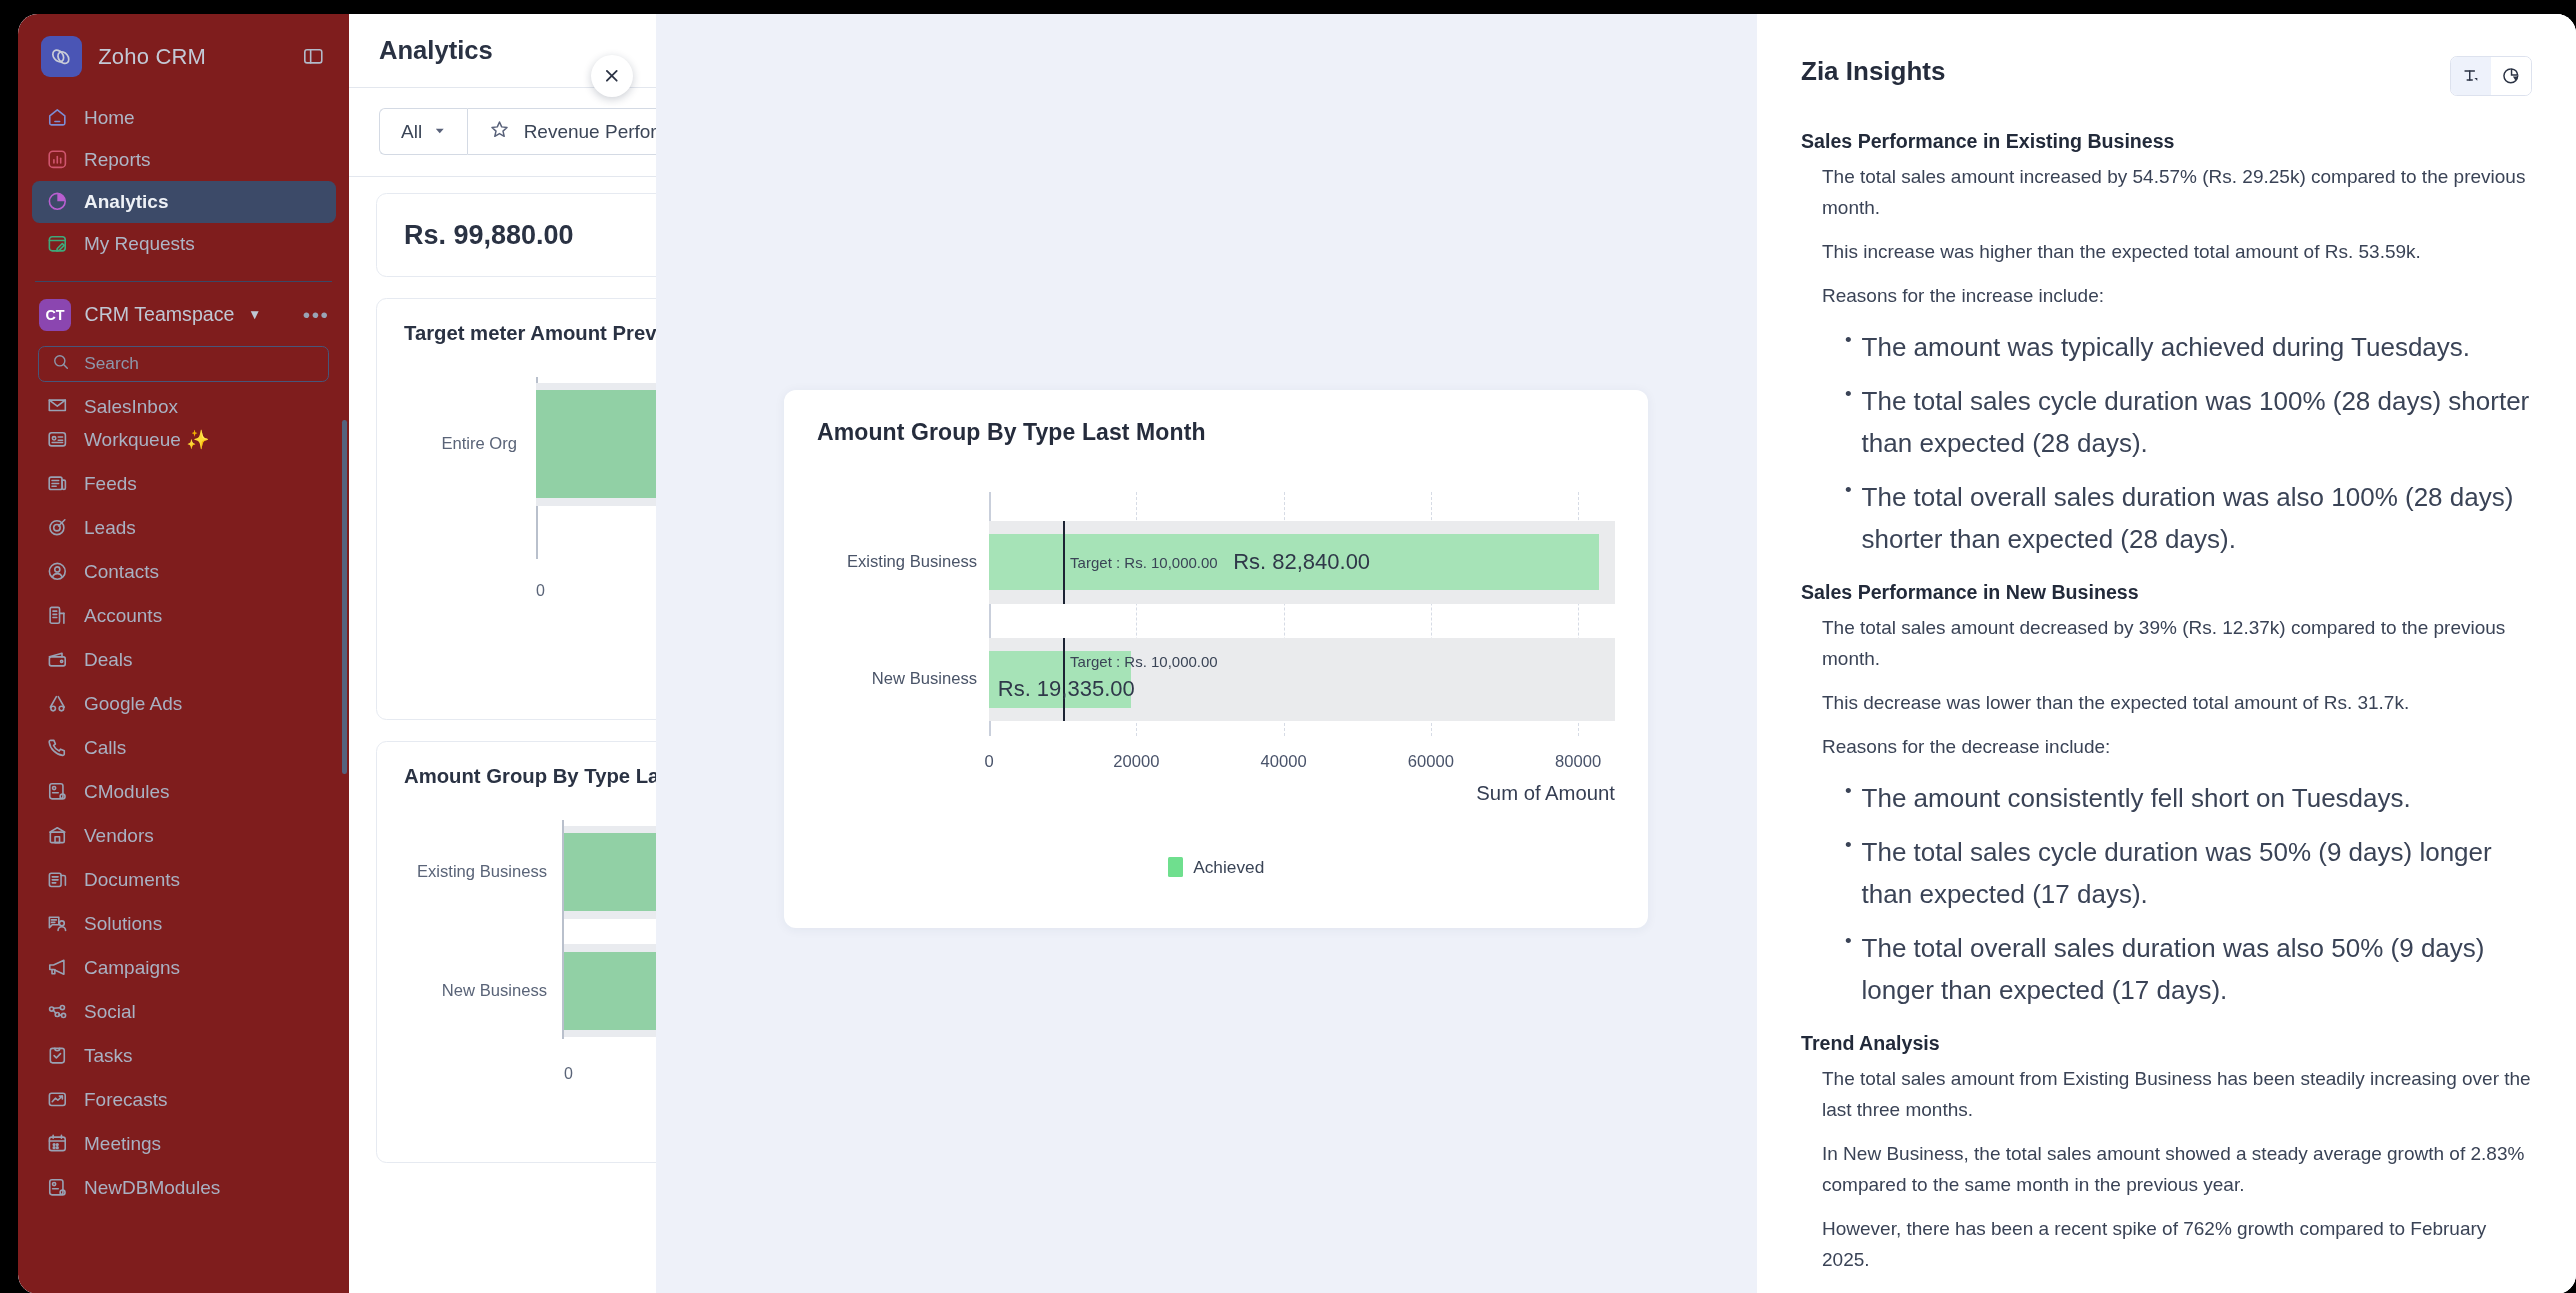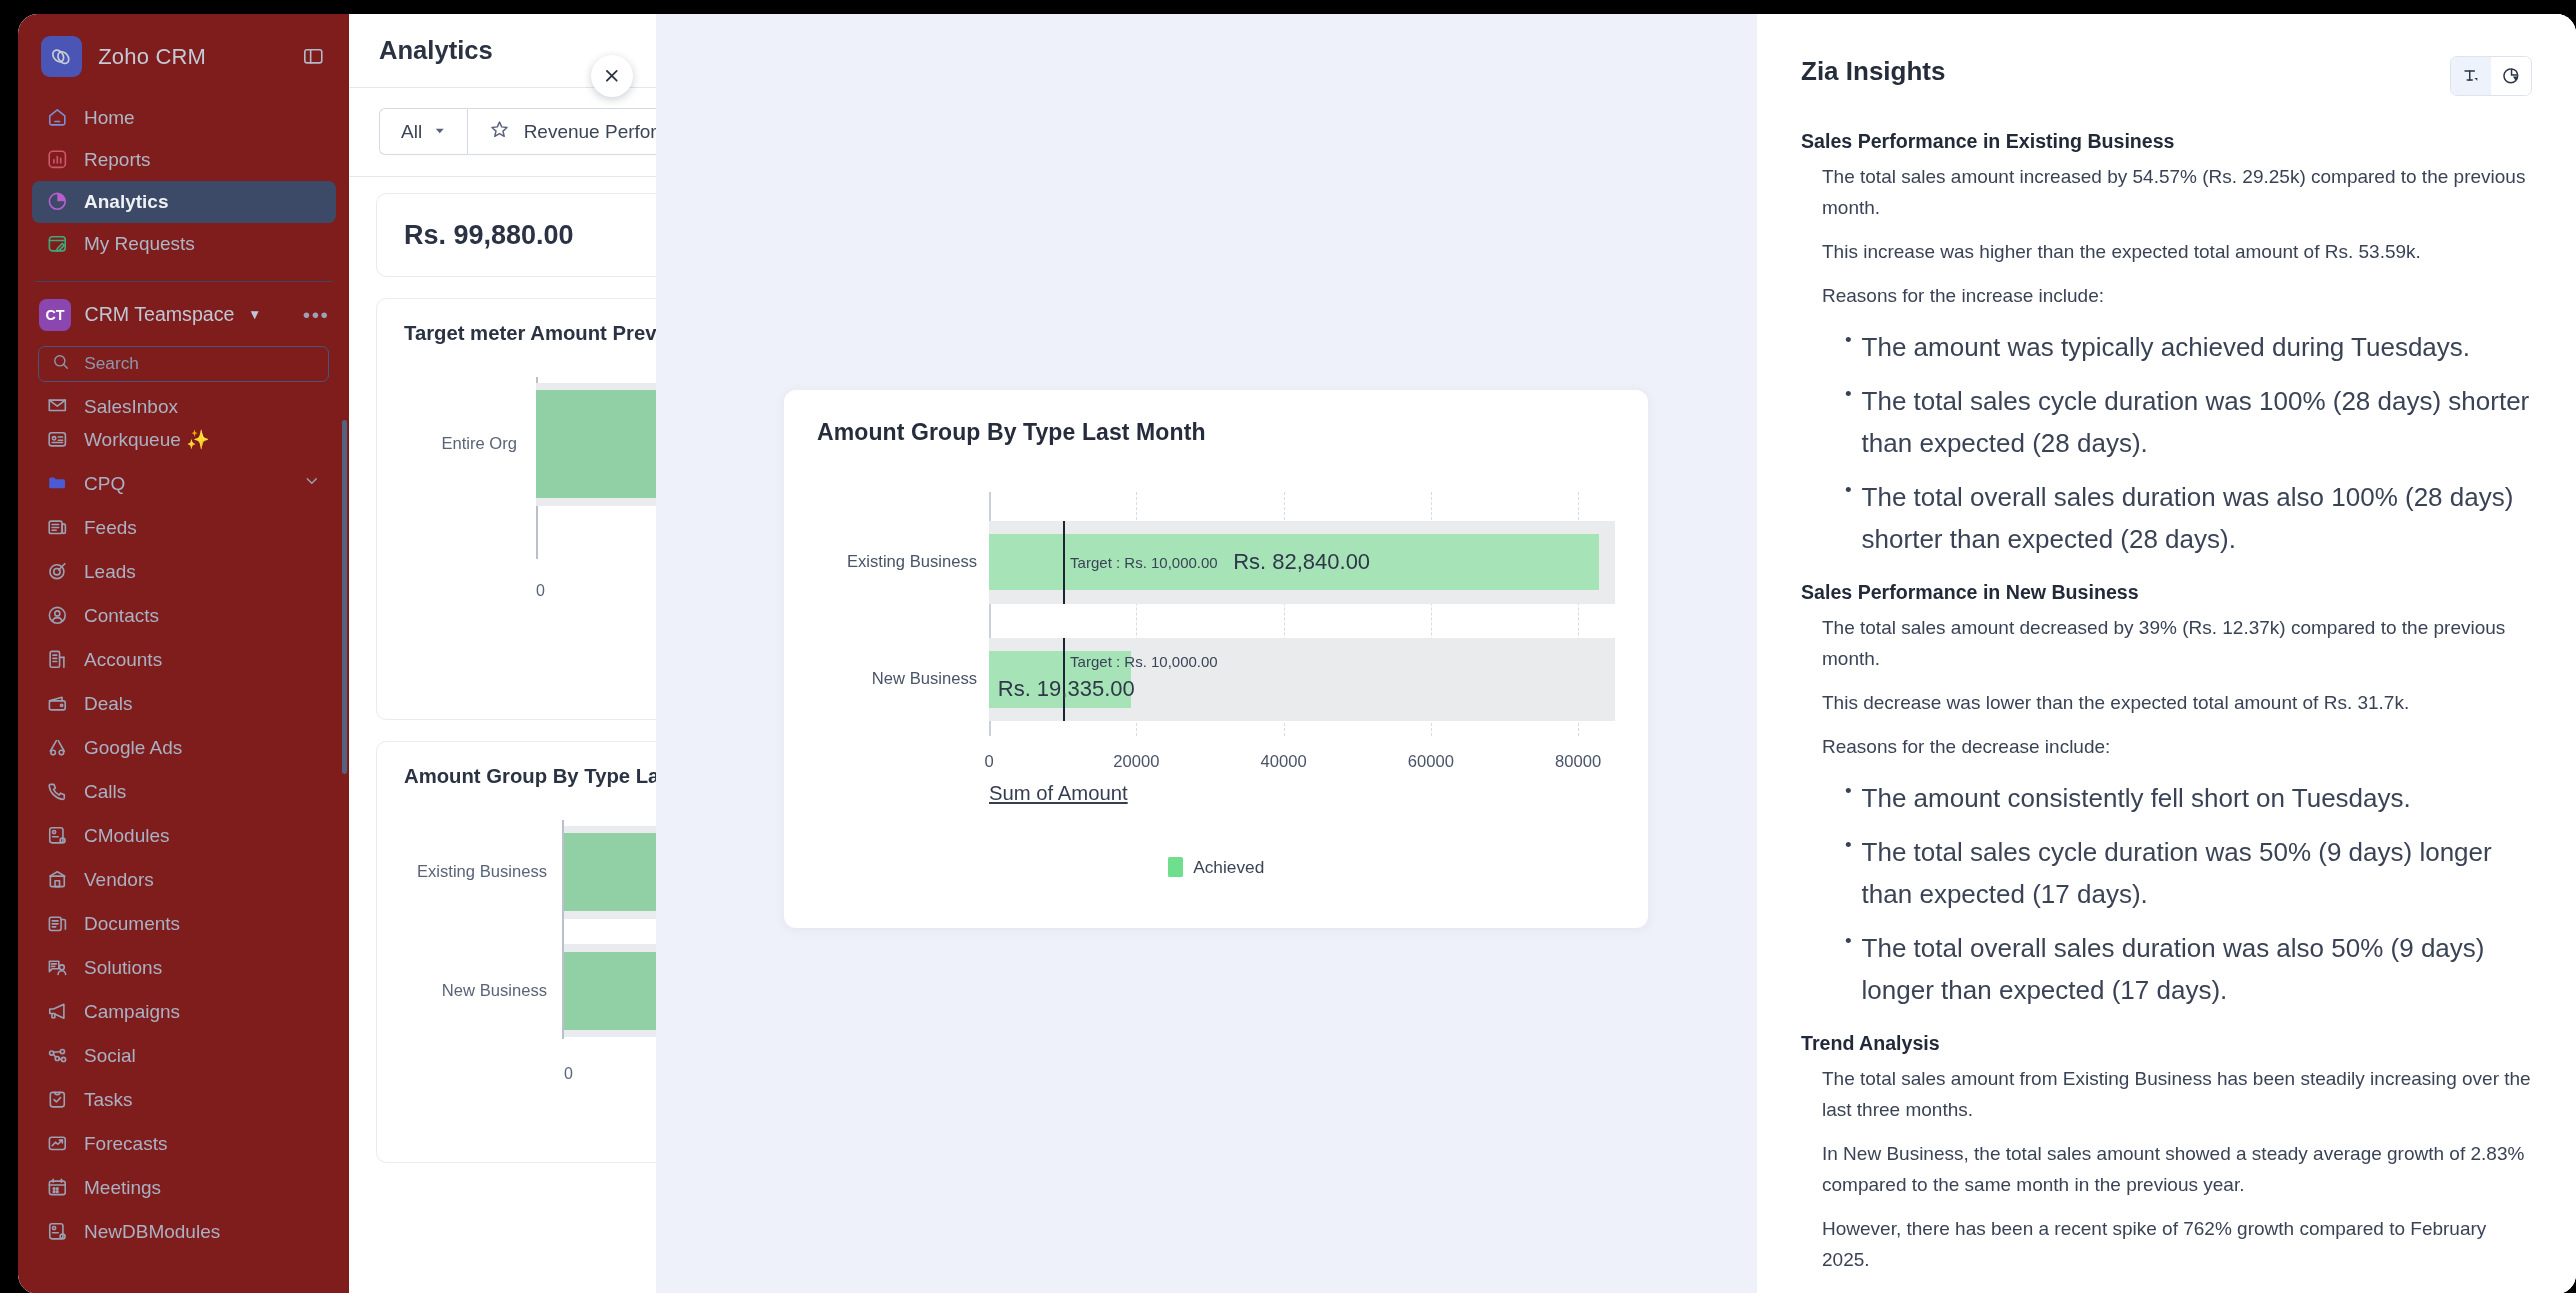--- a/index.html
+++ b/index.html
@@ -210,21 +210,21 @@
   .bc-targetlabel {
     position: absolute; top: 50%; transform: translateY(-50%);
     font-size: 15px; color: #3a4456; white-space: nowrap; padding-left: 7.5px;
   }
   .bc-value {
     position: absolute; top: 50%; transform: translateY(-50%);
     font-size: 22px; color: #2f3849; white-space: nowrap;
   }
   .bc-xlabel {
     position: absolute; left: 172px; right: 0; bottom: -10.5px;
-    text-align: left; font-size: 20.3px; color: #343d52; font-weight: 400; text-decoration: underline;
+    text-align: right; font-size: 20.3px; color: #343d52; font-weight: 400;
   }
   .bc-legend {
     position: absolute; left: 0; right: 0; bottom: -83px;
     display: flex; align-items: center; justify-content: center; gap: 10.5px;
   }
   .bc-legend-swatch { width: 15px; height: 19.6px; background: #6fdf8e; border-radius: 1.5px; }
   .bc-legend-text { font-size: 17.3px; color: #3a4456; }
 
   
   #zia-panel {
@@ -371,33 +371,20 @@
         <span class="sb-ico">
           <svg width="22.6" height="22.6" viewBox="0 0 24 24" class="icon-stroke" style="color:#99a2b4">
             <rect x="3.4" y="5" width="17.2" height="14" rx="2.6"></rect>
             <circle cx="8.6" cy="11" r="1.8"></circle>
               <line x1="13" y1="9.6" x2="17.6" y2="9.6"></line>
               <line x1="13" y1="13" x2="17.6" y2="13"></line>
               <line x1="6.6" y1="15.4" x2="17.6" y2="15.4"></line>
           </svg>
           </span>
         <span>Workqueue ✨</span>
-      </div>
-      <div class="sb-mod">
-        <span class="sb-ico">
-          <svg width="22.6" height="22.6" viewBox="0 0 24 24" style="color:#4a5bd4">
-            <path d="M3.4 7.4a1.6 1.6 0 0 1 1.6-1.6h3.6l1.6 1.8h8.4a1.6 1.6 0 0 1 1.6 1.6v6.4a1.6 1.6 0 0 1-1.6 1.6H5a1.6 1.6 0 0 1-1.6-1.6z" fill="currentColor"></path>
-          </svg>
-          </span>
-        <span>CPQ</span>
-        <span class="sb-mod-caret">
-          <svg width="19.6" height="19.6" viewBox="0 0 24 24" class="icon-stroke">
-              <polyline points="6.5,9.5 12,15 17.5,9.5"></polyline>
-            </svg>
-        </span>
       </div>
       <div class="sb-mod">
         <span class="sb-ico">
           <svg width="22.6" height="22.6" viewBox="0 0 24 24" class="icon-stroke" style="color:#99a2b4">
             <rect x="3.4" y="5.4" width="13.6" height="13.2" rx="2"></rect>
               <path d="M17 8.6h2.2a1.4 1.4 0 0 1 1.4 1.4v7a1.6 1.6 0 0 1-3.2 0z"></path>
             <line x1="6.4" y1="9" x2="13.4" y2="9"></line>
               <line x1="6.4" y1="12.2" x2="13.4" y2="12.2"></line>
               <line x1="6.4" y1="15.2" x2="10.8" y2="15.2"></line>
           </svg>

